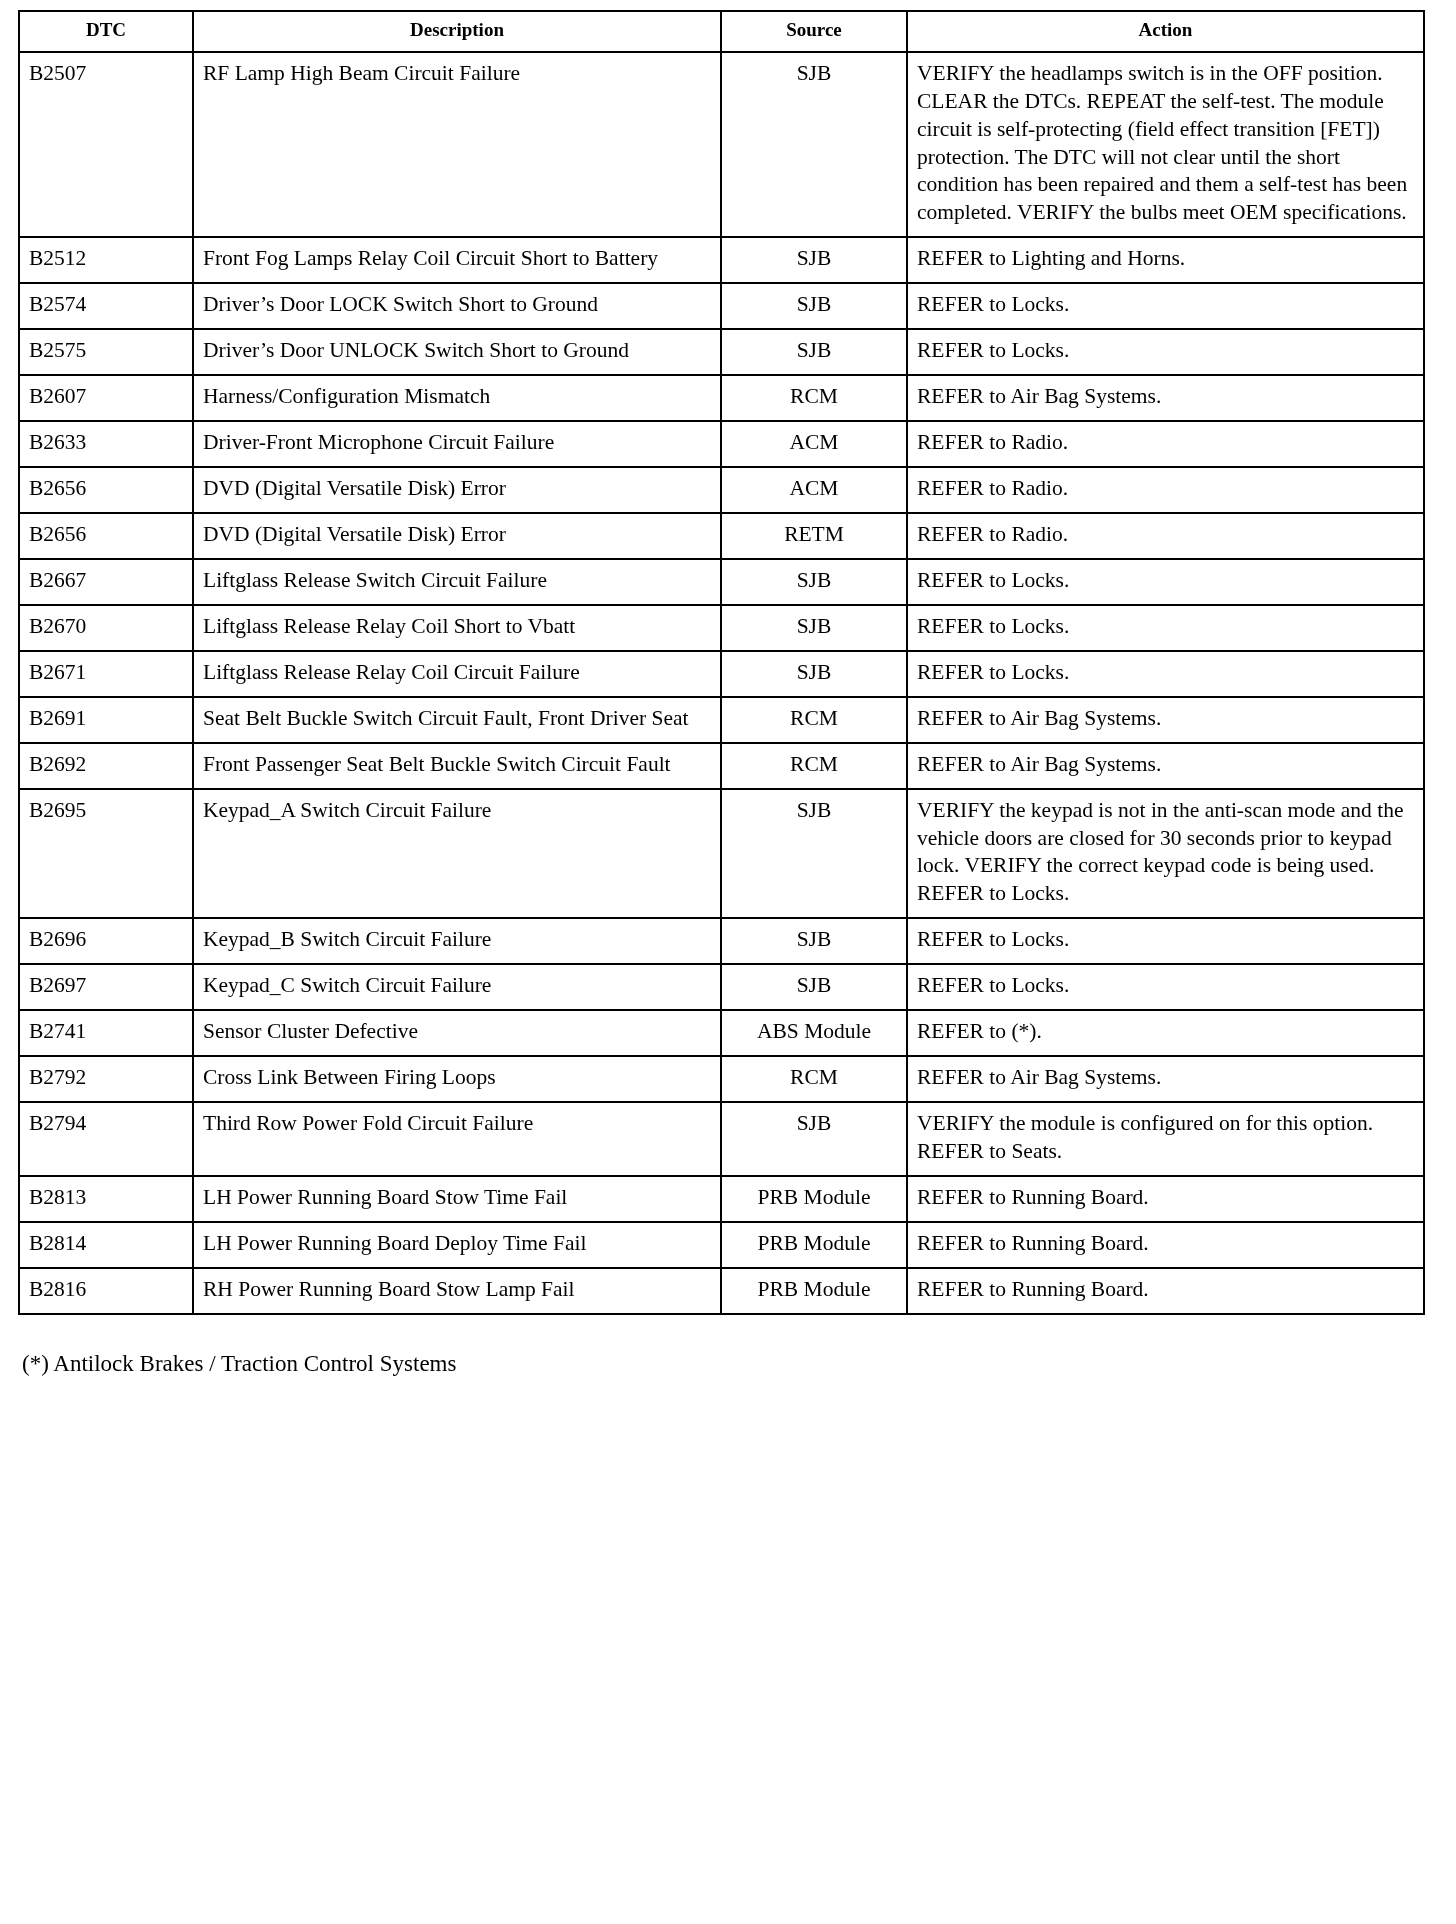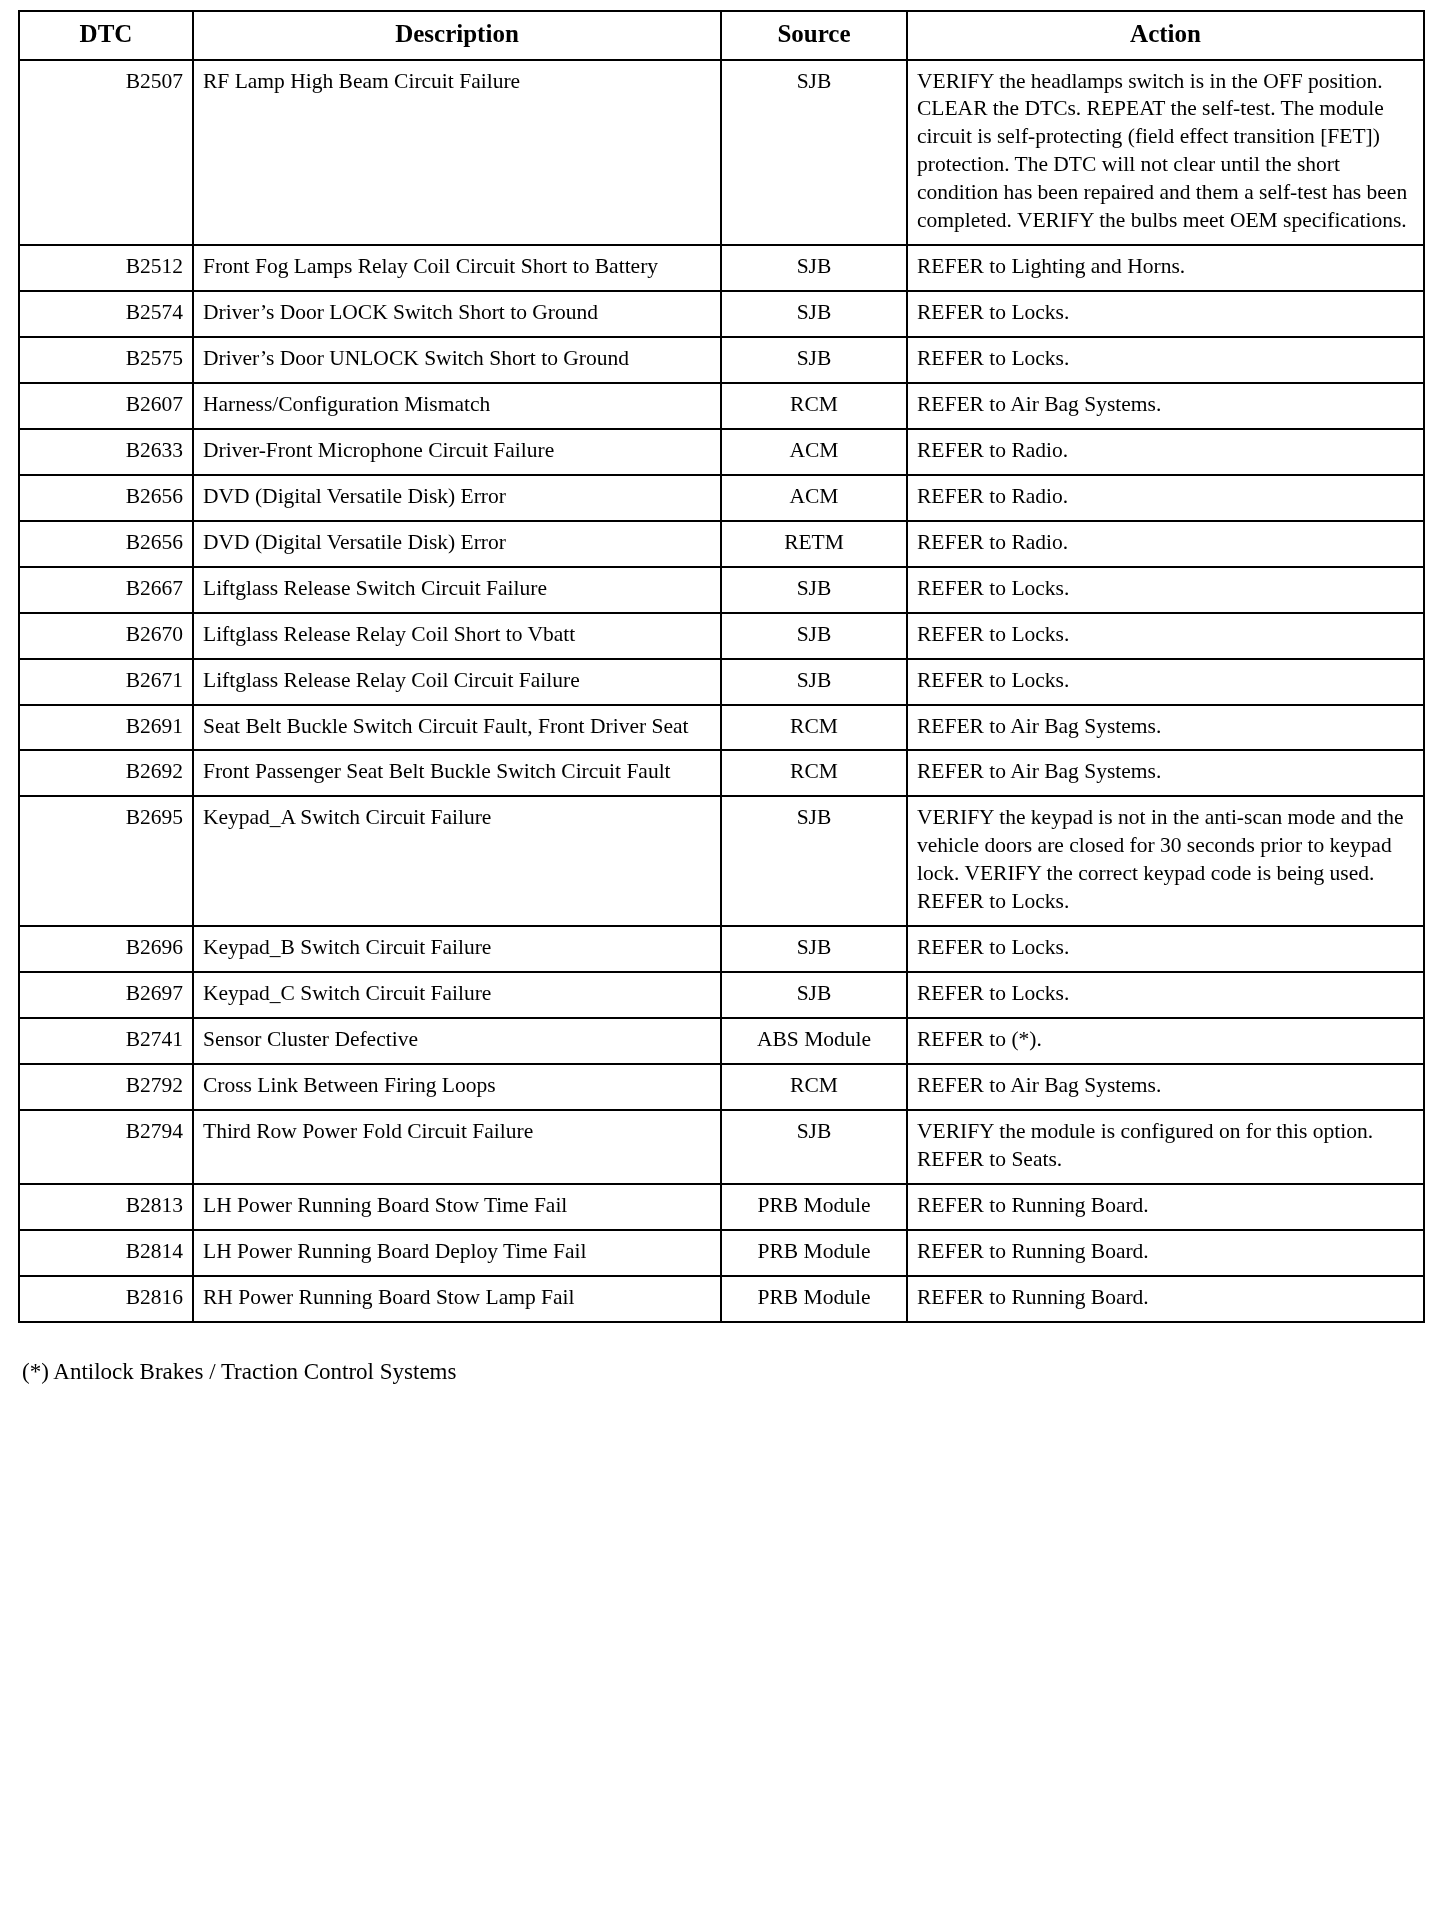--- a/index.html
+++ b/index.html
@@ -27,32 +27,32 @@
   table.dtc-table td {
     border: 2px solid #000000;
     vertical-align: top;
     padding: 7px 9px 9px 9px;
     font-size: 21.5px;
     line-height: 1.30;
   }
   table.dtc-table thead th {
     text-align: center;
     font-weight: bold;
-    font-size: 25px;
+    font-size: 19px;
     padding-top: 6px;
     padding-bottom: 8px;
     vertical-align: middle;
   }
   col.c-dtc { width: 174px; }
   col.c-desc { width: 528px; }
   col.c-src { width: 186px; }
   col.c-act { width: 517px; }
 
   td.cell-dtc {
-    text-align: right;
+    text-align: left;
   }
   td.cell-src {
     text-align: center;
     border-radius: 26px;
   }
   td.cell-desc, td.cell-act {
     text-align: left;
   }
   .footnote {
     margin-top: 34px;

